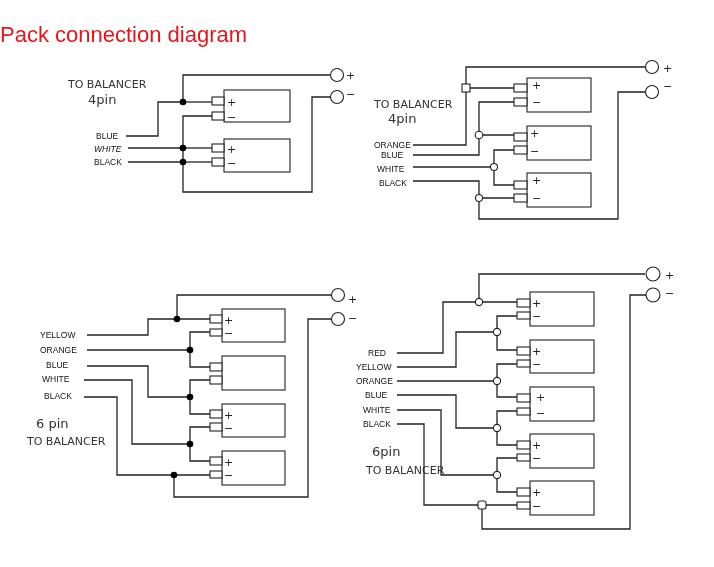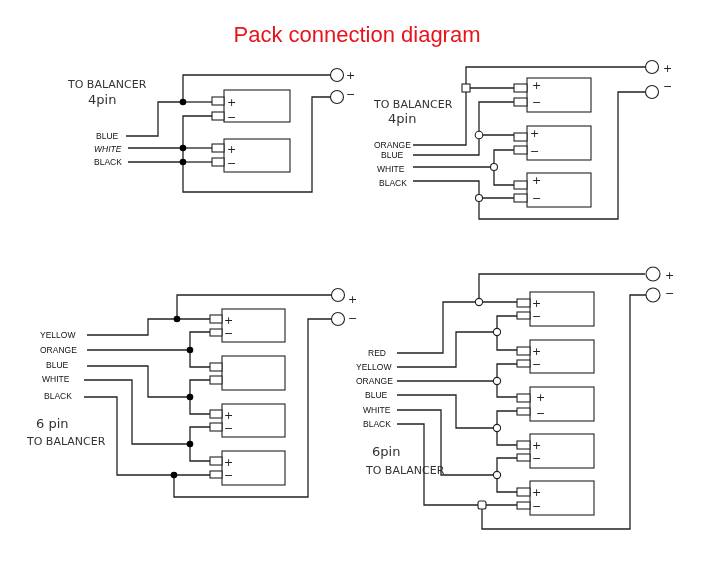--- a/index.html
+++ b/index.html
@@ -1,17 +1,17 @@
 <!DOCTYPE html>
 <html><head>
 <meta charset="utf-8">
 <style>
   html, body { margin:0; padding:0; background:#ffffff; }
   body { width:714px; height:567px; position:relative; overflow:hidden; font-family:"Liberation Sans", sans-serif; }
-  #title { position:absolute; left:0; top:22px; width:714px; text-align:center; color:#e8141b; font-size:22px; font-family:"Liberation Sans", sans-serif; }
+  #title { position:absolute; left:0; top:22px; width:714px; text-align:left; color:#e8141b; font-size:22px; font-family:"Liberation Sans", sans-serif; }
   svg { position:absolute; left:0; top:0; }
   .w { stroke:#222; stroke-width:1.3; fill:none; }
   .box { stroke:#222; stroke-width:1.1; fill:#fff; }
   .term { stroke:#222; stroke-width:1.1; fill:#fff; }
   .dot { fill:#000; }
   .ring { fill:#fff; stroke:#222; stroke-width:1.1; }
   .lbl { font-family:"Liberation Sans", sans-serif; font-size:8.5px; fill:#111; }
   .lbl-i { font-style:italic; }
   .big { font-family:"DejaVu Sans", sans-serif; font-size:11px; fill:#333; }
   .big2 { font-family:"DejaVu Sans", sans-serif; font-size:13px; fill:#333; }

